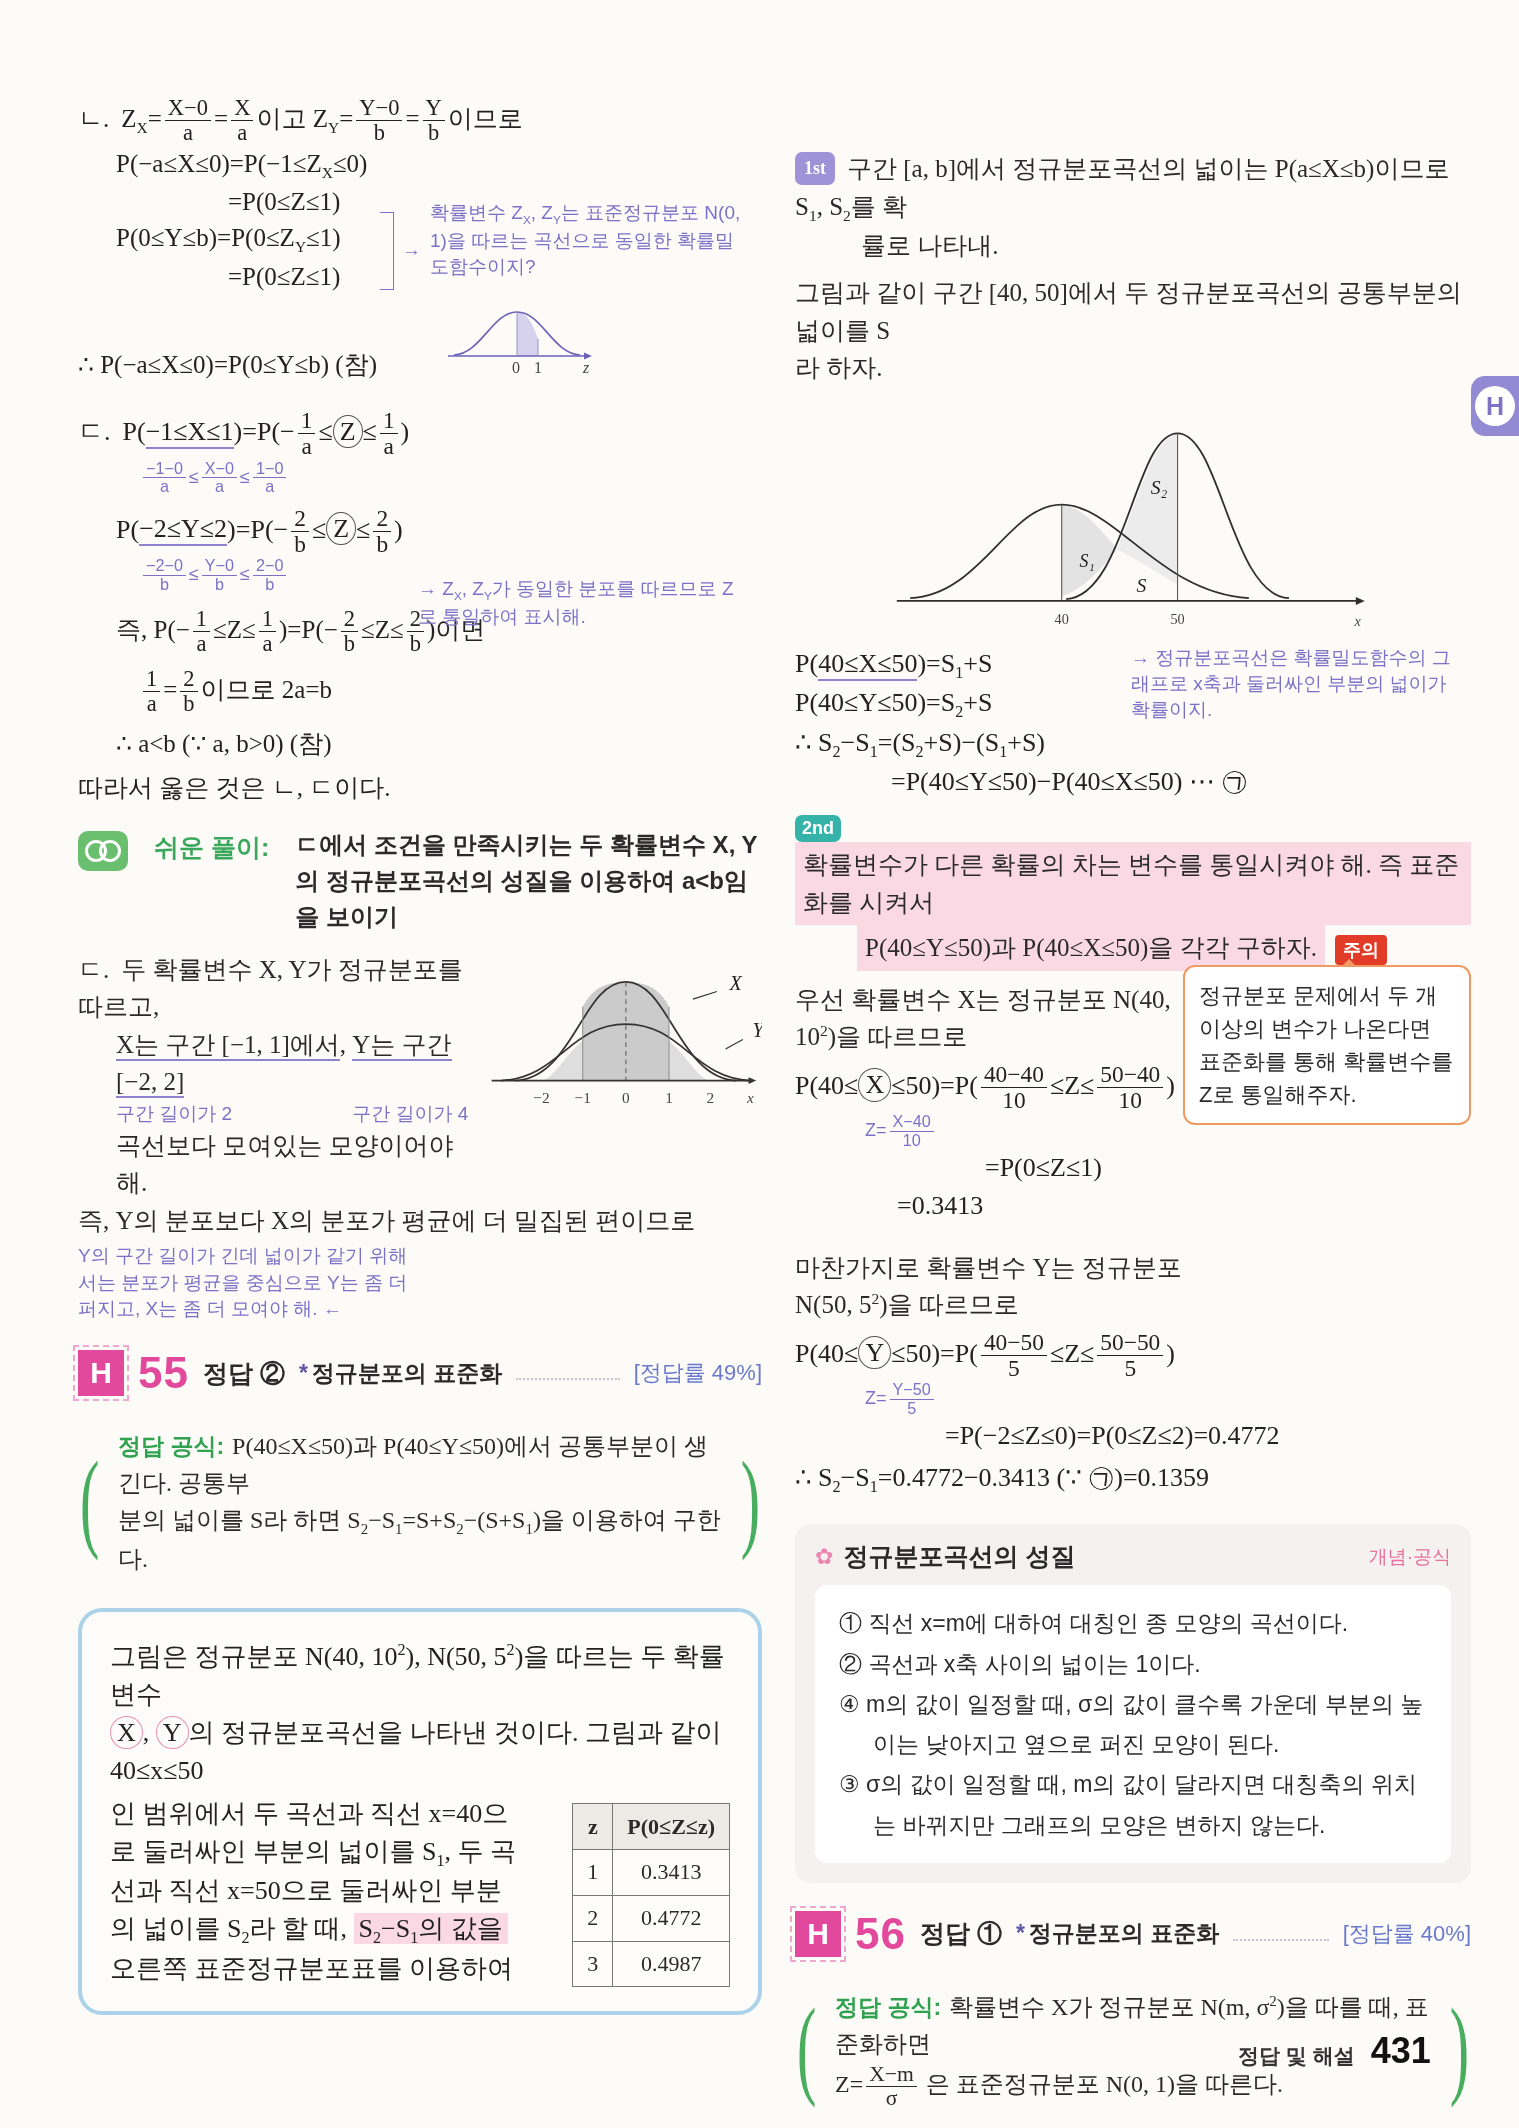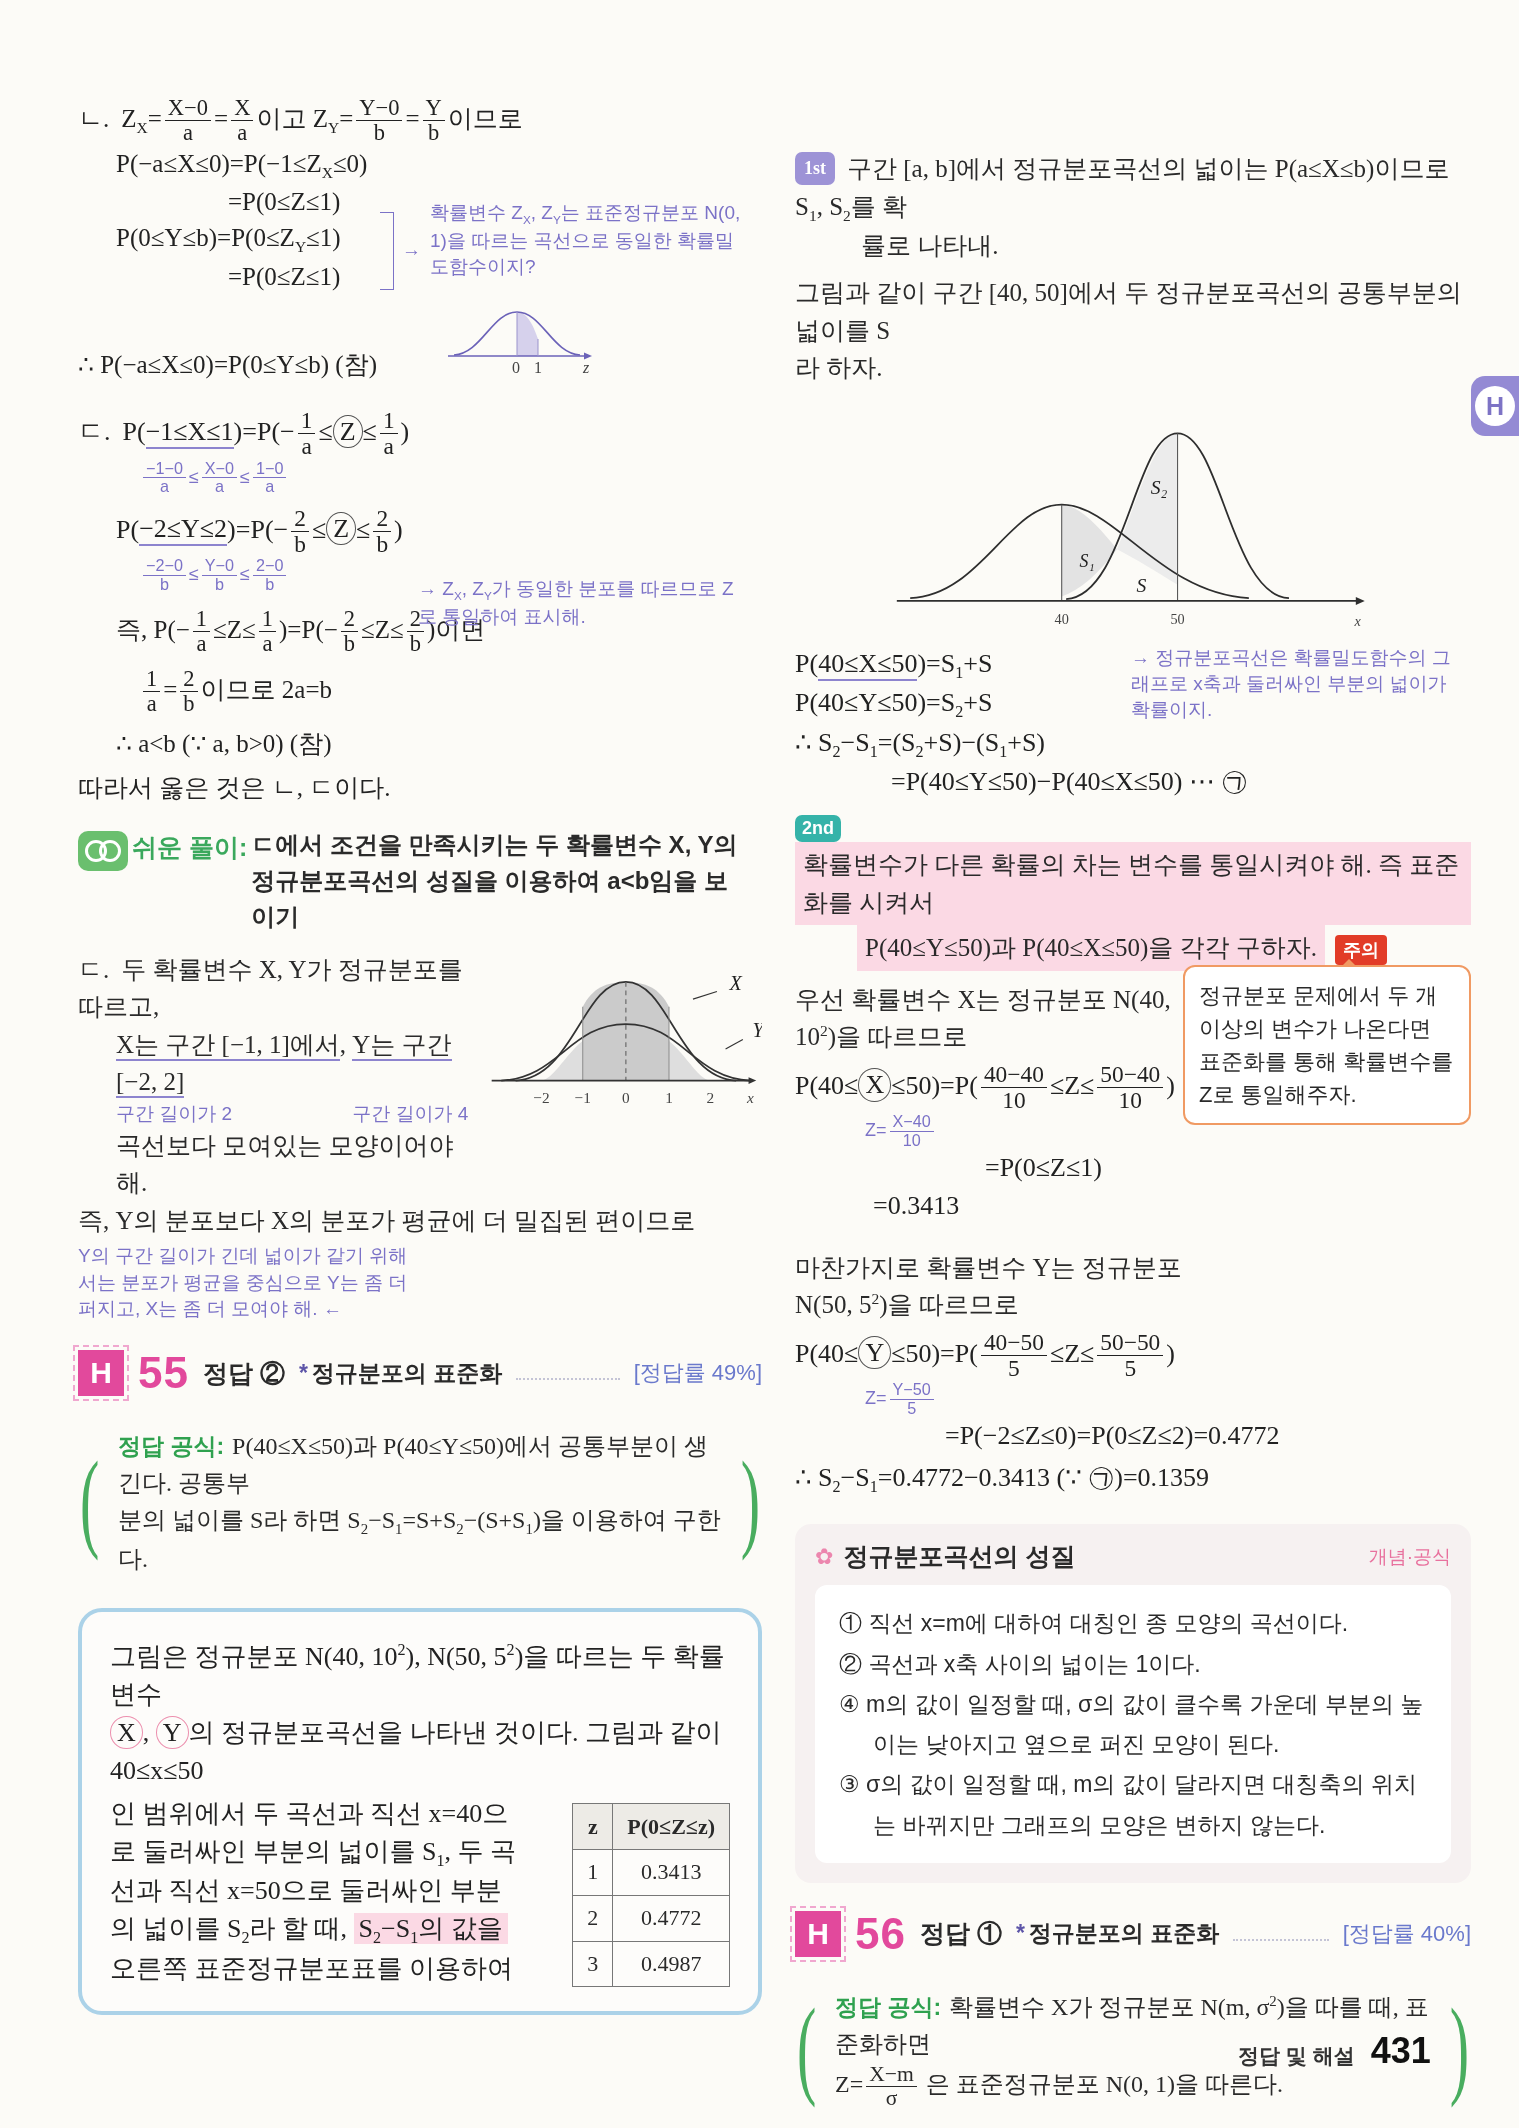--- a/index.html
+++ b/index.html
@@ -24,21 +24,21 @@
   .note{color:var(--purple_note,#7b72c7);font-size:19px;line-height:1.38}
   .rel{position:relative}
   .ind1{margin-left:38px}.ind2{margin-left:150px}.ind3{margin-left:62px}
   .mrk{margin-right:12px}
   
   .brk{position:absolute;left:302px;top:116px;width:14px;height:78px;border:1.5px solid var(--purple_note,#7b72c7);border-left:none}
   .brk::after{content:"→";position:absolute;right:-28px;top:26px;color:var(--purple_note,#7b72c7);font-size:19px}
   .arr::before{content:"→ ";color:var(--purple_note,#7b72c7)}
   .larr::after{content:" ←";color:var(--purple_note,#7b72c7)}
   
-  .easy{display:flex;gap:4px;align-items:flex-start;margin:20px 0 16px 0}
+  .easy{display:flex;gap:26px;align-items:flex-start;margin:20px 0 16px 0}
   .bino{flex:0 0 50px;height:40px;background:#6abf6e;border-radius:10px;position:relative;margin-top:4px}
   .bino::before,.bino::after{content:"";position:absolute;top:9px;width:16px;height:16px;border:3px solid #fff;border-radius:50%}
   .bino::before{left:7px}.bino::after{right:7px}
   .easylabel{color:#3aa85c;font-weight:bold;font-size:25px;white-space:nowrap;margin-top:4px}
   .easytext{font-weight:bold;font-size:24px;line-height:1.5;width:500px}
   
   .hsec{display:flex;align-items:center;gap:14px;margin:26px 0 20px 0}
   .hbadge{width:46px;height:46px;background:var(--magenta,#e2499c);color:#fff;font-weight:bold;font-size:30px;display:flex;align-items:center;justify-content:center;outline:2px dashed #f0a7cf;outline-offset:3px}
   .hnum{color:var(--magenta,#e2499c);font-size:44px;font-weight:bold;letter-spacing:1px}
   .ansb{font-size:25px;font-weight:bold;white-space:nowrap}
@@ -259,21 +259,21 @@
 
     <section class="rel" style="margin-top:14px">
       <div><span class="badge2">2nd</span><span class="hlblk kr">확률변수가 다른 확률의 차는 변수를 통일시켜야 해. 즉 표준화를 시켜서</span></div>
       <div style="margin-left:62px"><span class="hlblk kr">P(40≤Y≤50)과 P(40≤X≤50)을 각각 구하자.</span><span class="badge-warn">주의</span></div>
       <div class="warnbub">정규분포 문제에서 두 개 이상의 변수가 나온다면 표준화를 통해 확률변수를 Z로 통일해주자.</div>
       <div style="width:420px">
         <div class="kr" style="margin-top:10px">우선 확률변수 X는 정규분포 N(40, 10<sup>2</sup>)을 따르므로</div>
         <div class="fm big" style="margin-top:6px">P(40≤<span class="cir">X</span>≤50)=P(<span class="q"><b>40−40</b><i>10</i></span>≤Z≤<span class="q"><b>50−40</b><i>10</i></span>)</div>
         <div class="note" style="margin-left:70px;font-size:18px">Z=<span class="q"><b>X−40</b><i>10</i></span></div>
         <div class="fm big" style="margin-left:190px">=P(0≤Z≤1)</div>
-        <div class="fm big" style="margin-left:78px">=0.3413</div>
+        <div class="fm big" style="margin-left:102px">=0.3413</div>
         <div class="kr" style="margin-top:24px">마찬가지로 확률변수 Y는 정규분포 N(50, 5<sup>2</sup>)을 따르므로</div>
         <div class="fm big" style="margin-top:6px">P(40≤<span class="cir">Y</span>≤50)=P(<span class="q"><b>40−50</b><i>5</i></span>≤Z≤<span class="q"><b>50−50</b><i>5</i></span>)</div>
         <div class="note" style="margin-left:70px;font-size:18px">Z=<span class="q"><b>Y−50</b><i>5</i></span></div>
       </div>
       <div class="fm big" style="margin-left:150px">=P(−2≤Z≤0)=P(0≤Z≤2)=0.4772</div>
       <div class="fm big" style="margin-top:4px">∴ S<sub>2</sub>−S<sub>1</sub>=0.4772−0.3413 (∵ ㉠)=0.1359</div>
     </section>
 
     <section class="propbox">
       <div class="prophead">

